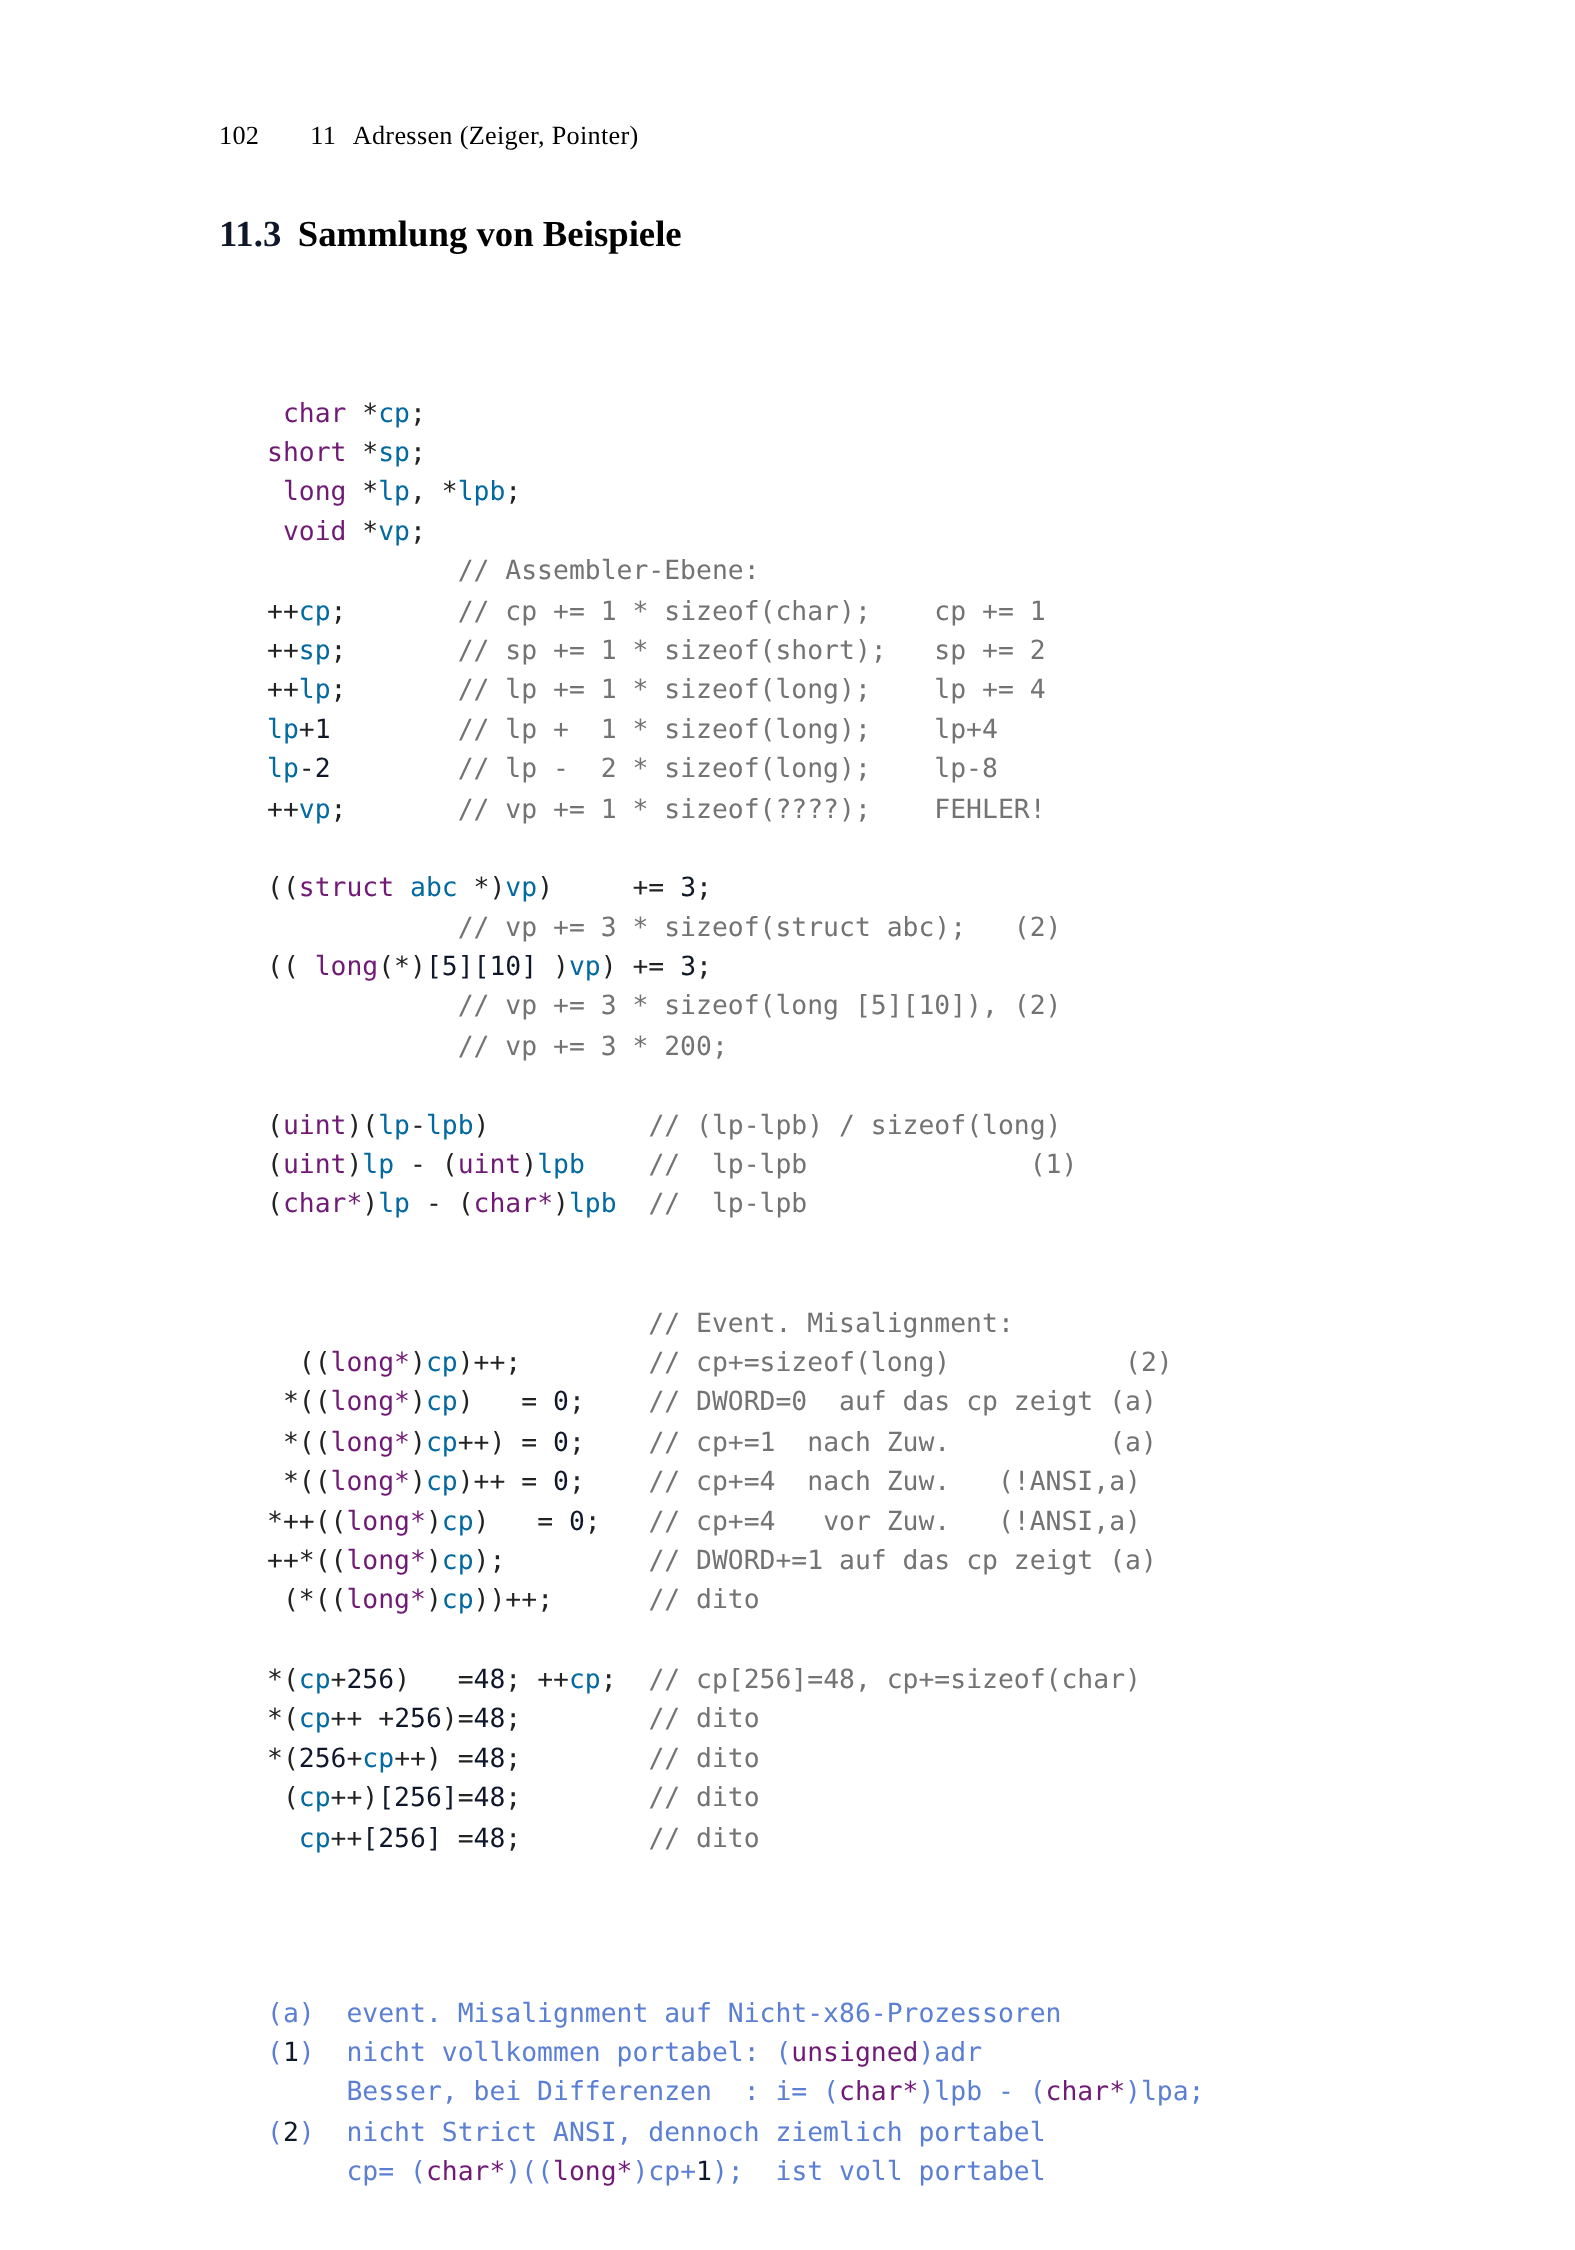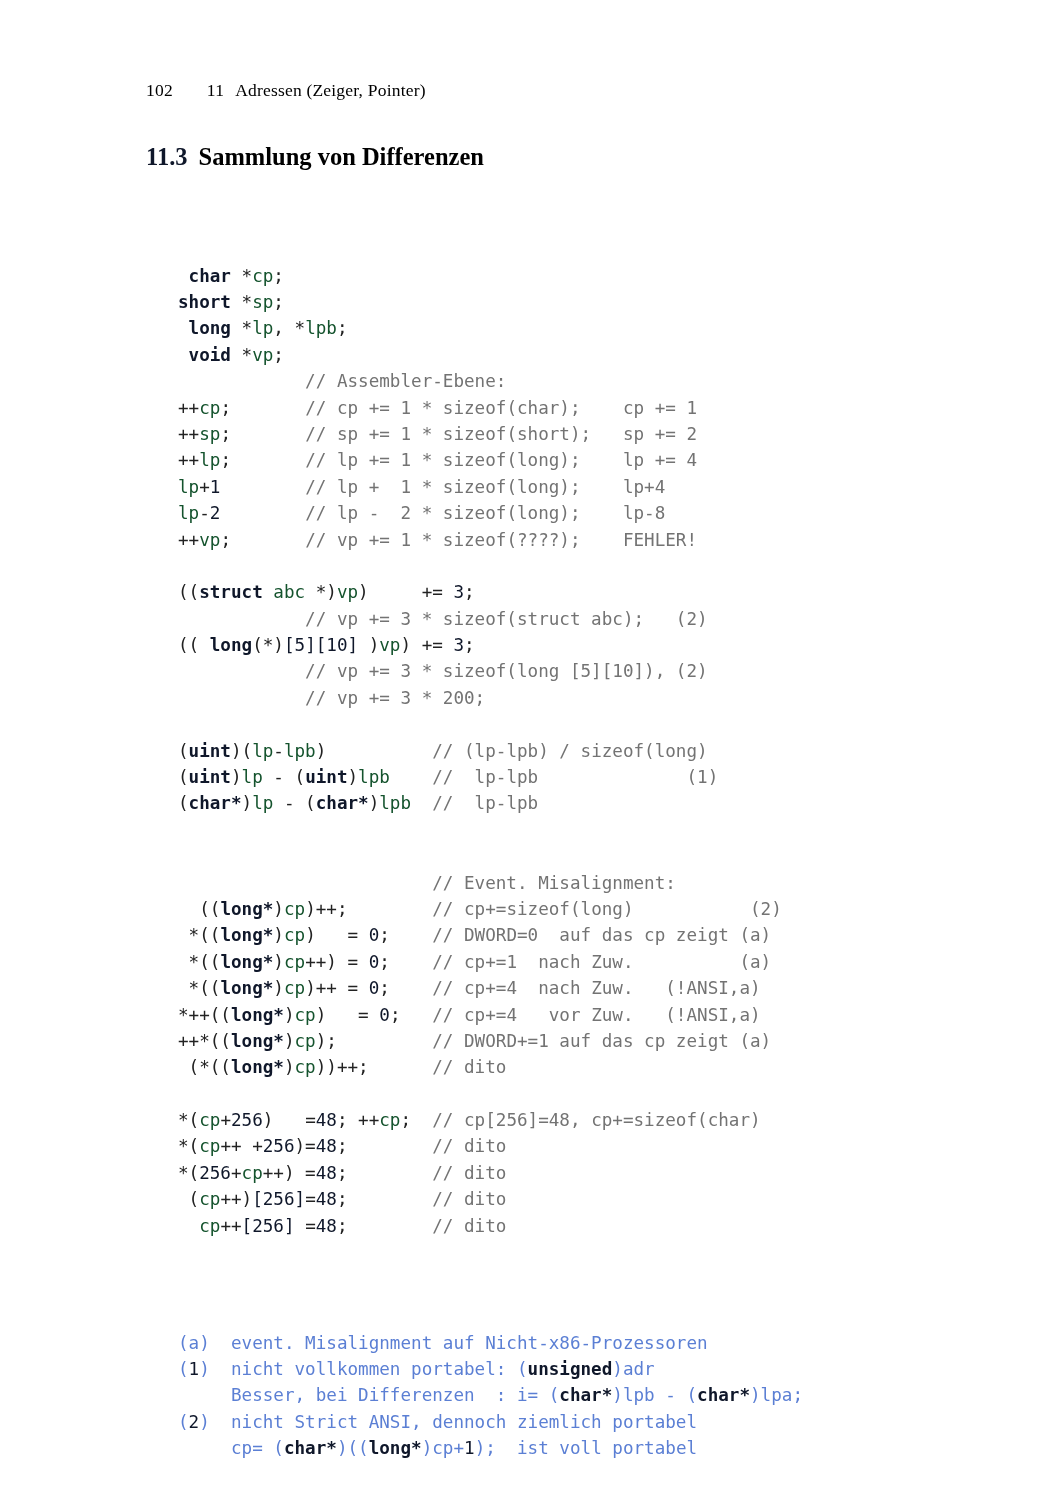--- a/index.html
+++ b/index.html
@@ -62,22 +62,22 @@
     font-size: 17.6px;
     line-height: 26.4px;
     white-space: pre;
     letter-spacing: 0px;
     color: #222222;
   }
   .code .ln { display: block; height: 26.4px; }
   .code .ln.gap { height: 26.4px; }
 
   
-  .kw   { color: #0f172a; font-weight: bold; }
-  .id   { color: #14532d; }
+  .kw   { color: #701a75; font-weight: normal; }
+  .id   { color: #0369a1; }
   .num  { color: #0f172a; }
   .cmt  { color: #737373; }
   .pl   { color: #222222; }
   .note { color: #5b7fd4; }
 
   
   .footnotes {
     position: absolute;
     left: 178px;
     top: 1312px;
@@ -89,20 +89,20 @@
   }
   .footnotes .ln { display: block; height: 26.4px; }
 </style>
 </head>
 <body>
 
 <div class="page">
 
   <div class="runhead"><span class="pageno">102</span><span class="chapno">11</span><span>Adressen (Zeiger, Pointer)</span></div>
 
-  <h2 class="sec-heading"><span class="num">11.3</span><span>Sammlung von Differenzen</span></h2>
+  <h2 class="sec-heading"><span class="num">11.3</span><span>Sammlung von Beispiele</span></h2>
 
 
   <pre class="code"><span class="ln"> <span class="kw">char</span> <span class="pl">*</span><span class="id">cp</span><span class="pl">;</span></span><span class="ln"><span class="kw">short</span> <span class="pl">*</span><span class="id">sp</span><span class="pl">;</span></span><span class="ln"> <span class="kw">long</span> <span class="pl">*</span><span class="id">lp</span><span class="pl">, *</span><span class="id">lpb</span><span class="pl">;</span></span><span class="ln"> <span class="kw">void</span> <span class="pl">*</span><span class="id">vp</span><span class="pl">;</span></span><span class="ln">            <span class="cmt">// Assembler-Ebene:</span></span><span class="ln"><span class="pl">++</span><span class="id">cp</span><span class="pl">;</span>       <span class="cmt">// cp += 1 * sizeof(char);    cp += 1</span></span><span class="ln"><span class="pl">++</span><span class="id">sp</span><span class="pl">;</span>       <span class="cmt">// sp += 1 * sizeof(short);   sp += 2</span></span><span class="ln"><span class="pl">++</span><span class="id">lp</span><span class="pl">;</span>       <span class="cmt">// lp += 1 * sizeof(long);    lp += 4</span></span><span class="ln"><span class="id">lp</span><span class="pl">+</span><span class="num">1</span>        <span class="cmt">// lp +  1 * sizeof(long);    lp+4</span></span><span class="ln"><span class="id">lp</span><span class="pl">-</span><span class="num">2</span>        <span class="cmt">// lp -  2 * sizeof(long);    lp-8</span></span><span class="ln"><span class="pl">++</span><span class="id">vp</span><span class="pl">;</span>       <span class="cmt">// vp += 1 * sizeof(????);    FEHLER!</span></span><span class="ln gap"> </span><span class="ln"><span class="pl">((</span><span class="kw">struct</span> <span class="id">abc</span> <span class="pl">*)</span><span class="id">vp</span><span class="pl">)</span>     <span class="pl">+= </span><span class="num">3</span><span class="pl">;</span></span><span class="ln">            <span class="cmt">// vp += 3 * sizeof(struct abc);   (2)</span></span><span class="ln"><span class="pl">(( </span><span class="kw">long</span><span class="pl">(*)</span><span class="num">[</span><span class="num">5</span><span class="num">]</span><span class="num">[</span><span class="num">10</span><span class="num">]</span><span class="pl"> )</span><span class="id">vp</span><span class="pl">) += </span><span class="num">3</span><span class="pl">;</span></span><span class="ln">            <span class="cmt">// vp += 3 * sizeof(long [5][10]), (2)</span></span><span class="ln">            <span class="cmt">// vp += 3 * 200;</span></span><span class="ln gap"> </span><span class="ln"><span class="pl">(</span><span class="kw">uint</span><span class="pl">)(</span><span class="id">lp</span><span class="pl">-</span><span class="id">lpb</span><span class="pl">)</span>          <span class="cmt">// (lp-lpb) / sizeof(long)</span></span><span class="ln"><span class="pl">(</span><span class="kw">uint</span><span class="pl">)</span><span class="id">lp</span><span class="pl"> - (</span><span class="kw">uint</span><span class="pl">)</span><span class="id">lpb</span>    <span class="cmt">//  lp-lpb              (1)</span></span><span class="ln"><span class="pl">(</span><span class="kw">char*</span><span class="pl">)</span><span class="id">lp</span><span class="pl"> - (</span><span class="kw">char*</span><span class="pl">)</span><span class="id">lpb</span>  <span class="cmt">//  lp-lpb</span></span><span class="ln gap"> </span><span class="ln gap"> </span><span class="ln">                        <span class="cmt">// Event. Misalignment:</span></span><span class="ln">  <span class="pl">((</span><span class="kw">long*</span><span class="pl">)</span><span class="id">cp</span><span class="pl">)++;</span>        <span class="cmt">// cp+=sizeof(long)           (2)</span></span><span class="ln"> <span class="pl">*((</span><span class="kw">long*</span><span class="pl">)</span><span class="id">cp</span><span class="pl">)</span>   <span class="pl">= </span><span class="num">0</span><span class="pl">;</span>    <span class="cmt">// DWORD=0  auf das cp zeigt (a)</span></span><span class="ln"> <span class="pl">*((</span><span class="kw">long*</span><span class="pl">)</span><span class="id">cp</span><span class="pl">++) = </span><span class="num">0</span><span class="pl">;</span>    <span class="cmt">// cp+=1  nach Zuw.          (a)</span></span><span class="ln"> <span class="pl">*((</span><span class="kw">long*</span><span class="pl">)</span><span class="id">cp</span><span class="pl">)++ = </span><span class="num">0</span><span class="pl">;</span>    <span class="cmt">// cp+=4  nach Zuw.   (!ANSI,a)</span></span><span class="ln"><span class="pl">*++((</span><span class="kw">long*</span><span class="pl">)</span><span class="id">cp</span><span class="pl">)</span>   <span class="pl">= </span><span class="num">0</span><span class="pl">;</span>   <span class="cmt">// cp+=4   vor Zuw.   (!ANSI,a)</span></span><span class="ln"><span class="pl">++*((</span><span class="kw">long*</span><span class="pl">)</span><span class="id">cp</span><span class="pl">);</span>         <span class="cmt">// DWORD+=1 auf das cp zeigt (a)</span></span><span class="ln"> <span class="pl">(*((</span><span class="kw">long*</span><span class="pl">)</span><span class="id">cp</span><span class="pl">))++;</span>      <span class="cmt">// dito</span></span><span class="ln gap"> </span><span class="ln"><span class="pl">*(</span><span class="id">cp</span><span class="pl">+</span><span class="num">256</span><span class="pl">)</span>   <span class="pl">=</span><span class="num">48</span><span class="pl">; ++</span><span class="id">cp</span><span class="pl">;</span>  <span class="cmt">// cp[256]=48, cp+=sizeof(char)</span></span><span class="ln"><span class="pl">*(</span><span class="id">cp</span><span class="pl">++ +</span><span class="num">256</span><span class="pl">)=</span><span class="num">48</span><span class="pl">;</span>        <span class="cmt">// dito</span></span><span class="ln"><span class="pl">*(</span><span class="num">256</span><span class="pl">+</span><span class="id">cp</span><span class="pl">++) =</span><span class="num">48</span><span class="pl">;</span>        <span class="cmt">// dito</span></span><span class="ln"> <span class="pl">(</span><span class="id">cp</span><span class="pl">++)</span><span class="num">[256]</span><span class="pl">=</span><span class="num">48</span><span class="pl">;</span>        <span class="cmt">// dito</span></span><span class="ln">  <span class="id">cp</span><span class="pl">++</span><span class="num">[256]</span> <span class="pl">=</span><span class="num">48</span><span class="pl">;</span>        <span class="cmt">// dito</span></span></pre>
 
   <pre class="footnotes"><span class="ln"><span class="note">(a)</span>  <span class="note">event. Misalignment auf Nicht-x86-Prozessoren</span></span><span class="ln"><span class="note">(</span><span class="num">1</span><span class="note">)</span>  <span class="note">nicht vollkommen portabel: (</span><span class="kw">unsigned</span><span class="note">)adr</span></span><span class="ln">     <span class="note">Besser, bei Differenzen  : i= (</span><span class="kw">char*</span><span class="note">)lpb - (</span><span class="kw">char*</span><span class="note">)lpa;</span></span><span class="ln"><span class="note">(</span><span class="num">2</span><span class="note">)</span>  <span class="note">nicht Strict ANSI, dennoch ziemlich portabel</span></span><span class="ln">     <span class="note">cp= (</span><span class="kw">char*</span><span class="note">)((</span><span class="kw">long*</span><span class="note">)cp+</span><span class="num">1</span><span class="note">);  ist voll portabel</span></span></pre>
 
 </div>
 
 </body></html>

